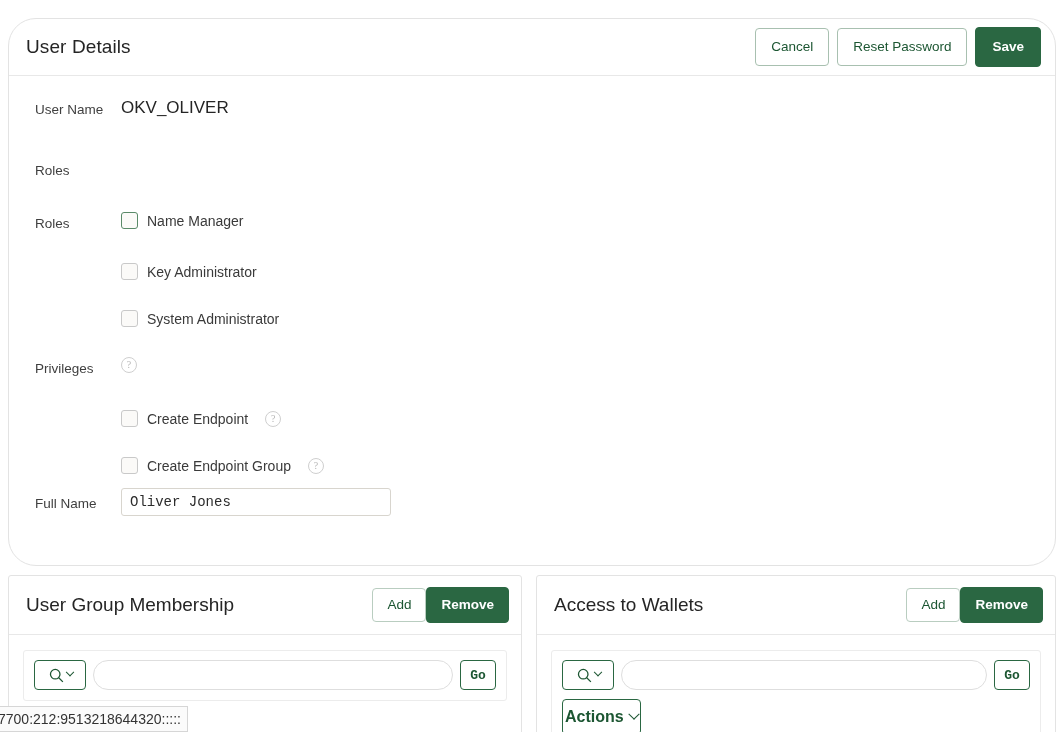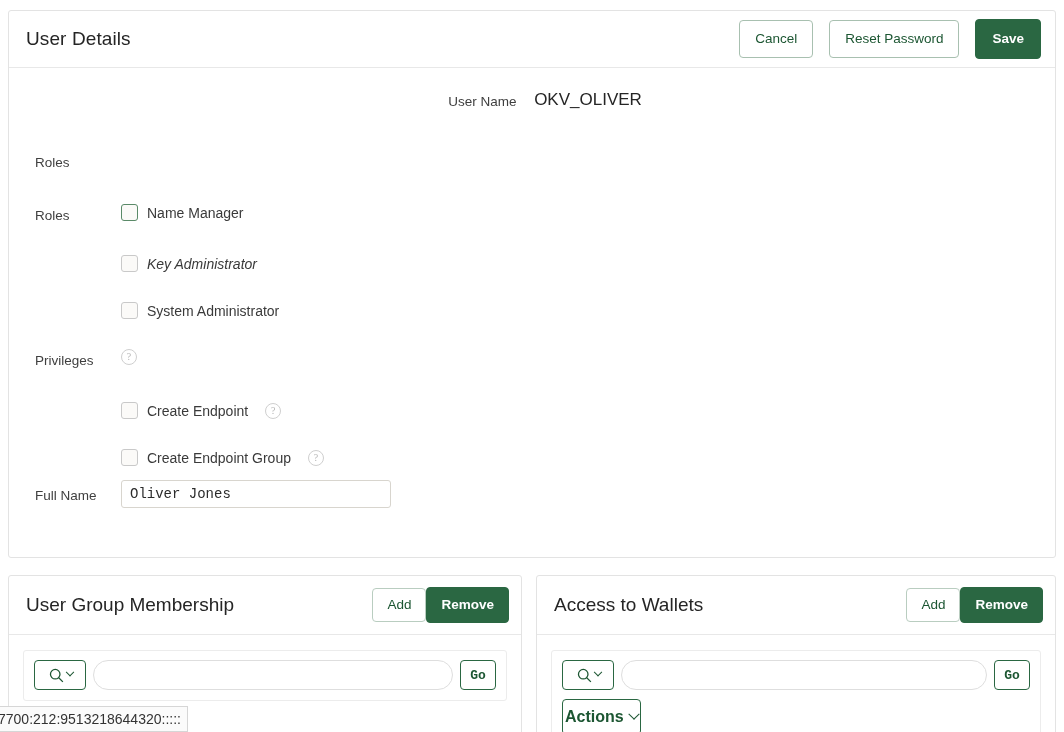--- a/index.html
+++ b/index.html
@@ -15,40 +15,40 @@
   
   .card {
     position: absolute;
     background: #ffffff;
     border: 1px solid #e3e3e3;
     border-radius: 3px;
   }
 
   
   #user-details-card {
-    left: 8px; top: 10px; width: 1048px; height: 548px;
+    left: 8px; top: 18px; width: 1048px; height: 548px; border-radius: 28px;
   }
   .card-header {
     height: 57px;
     border-bottom: 1px solid #e8e8e8;
     display: flex;
     align-items: center;
     padding: 0 14px 0 17px;
   }
   .card-title {
     font-size: 19px;
     color: #252525;
     font-weight: 400;
     letter-spacing: .1px;
     flex: 1 1 auto;
   }
   .header-actions {
     display: flex;
     align-items: center;
-    gap: 16px;
+    gap: 8px;
     flex: 0 0 auto;
   }
 
   
   .btn {
     font-family: "Liberation Sans", sans-serif;
     font-size: 13.5px;
     line-height: 1;
     border-radius: 4px;
     cursor: pointer;
@@ -270,39 +270,39 @@
     <div class="card-title">User Details</div>
     <div class="header-actions">
       <button class="btn btn-outline">Cancel</button>
       <button class="btn btn-outline">Reset Password</button>
       <button class="btn btn-solid">Save</button>
     </div>
   </div>
 
   <div class="card-body">
 
-    <div class="form-row" style="margin-bottom:40px;justify-content:center;">
+    <div class="form-row" style="margin-bottom:40px;">
       <div class="form-label">User Name</div>
       <div class="form-value">OKV_OLIVER</div>
     </div>
 
     <div class="form-row" style="margin-bottom:32px;">
       <div class="form-label">Roles</div>
       <div class="form-value"></div>
     </div>
 
     <div class="form-row" style="margin-bottom:30px;">
       <div class="form-label">Roles</div>
       <div class="check-line">
         <span class="cbx focused"></span>
         <span class="check-label">Name Manager</span>
       </div>
     </div>
 
-    <div class="form-row" style="margin-bottom:30px;font-style:italic;">
+    <div class="form-row" style="margin-bottom:30px;">
       <div class="form-label"></div>
       <div class="check-line">
         <span class="cbx"></span>
         <span class="check-label">Key Administrator</span>
       </div>
     </div>
 
     <div class="form-row" style="margin-bottom:30px;">
       <div class="form-label"></div>
       <div class="check-line">

